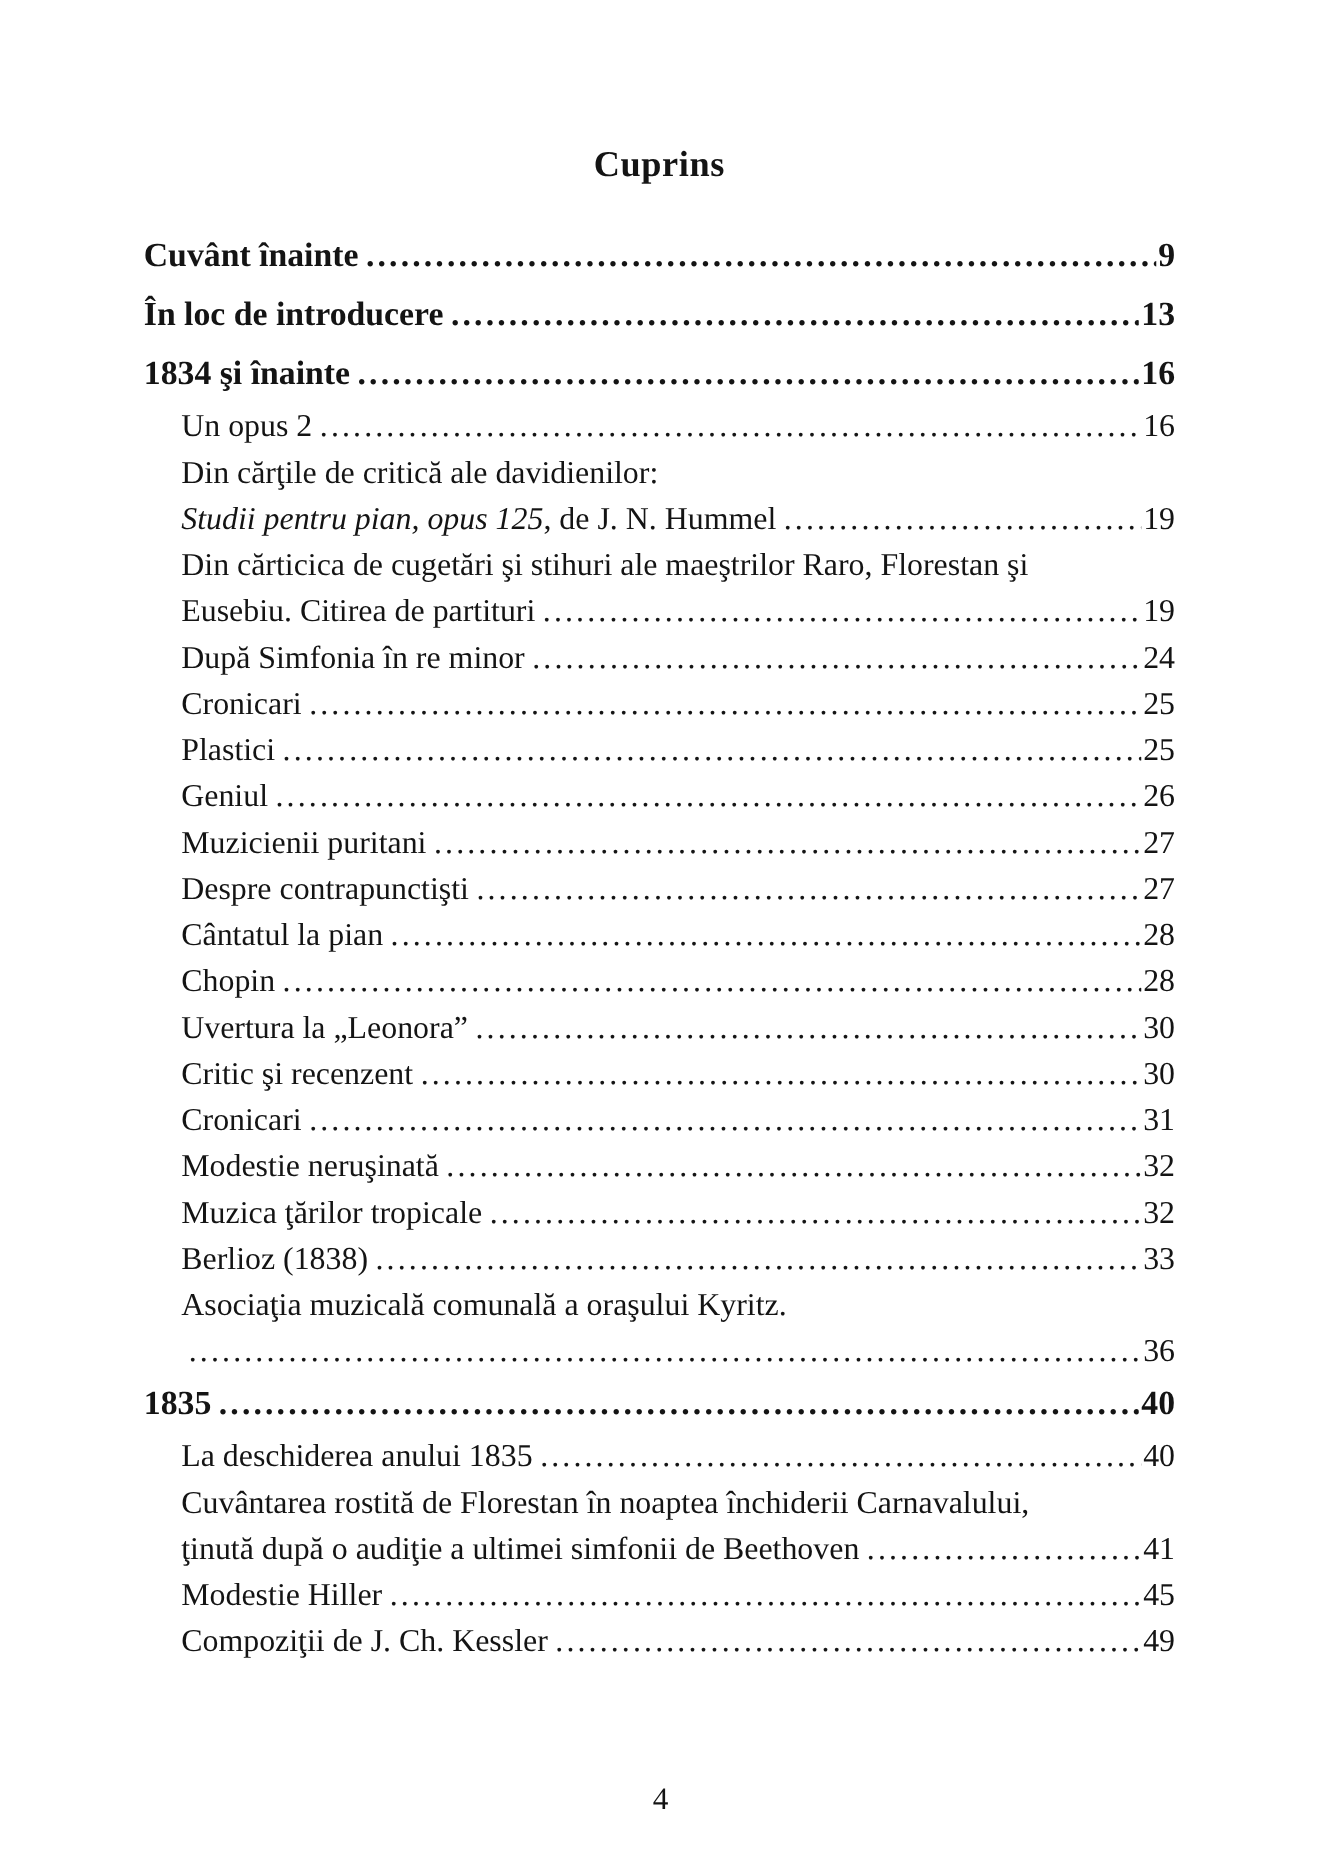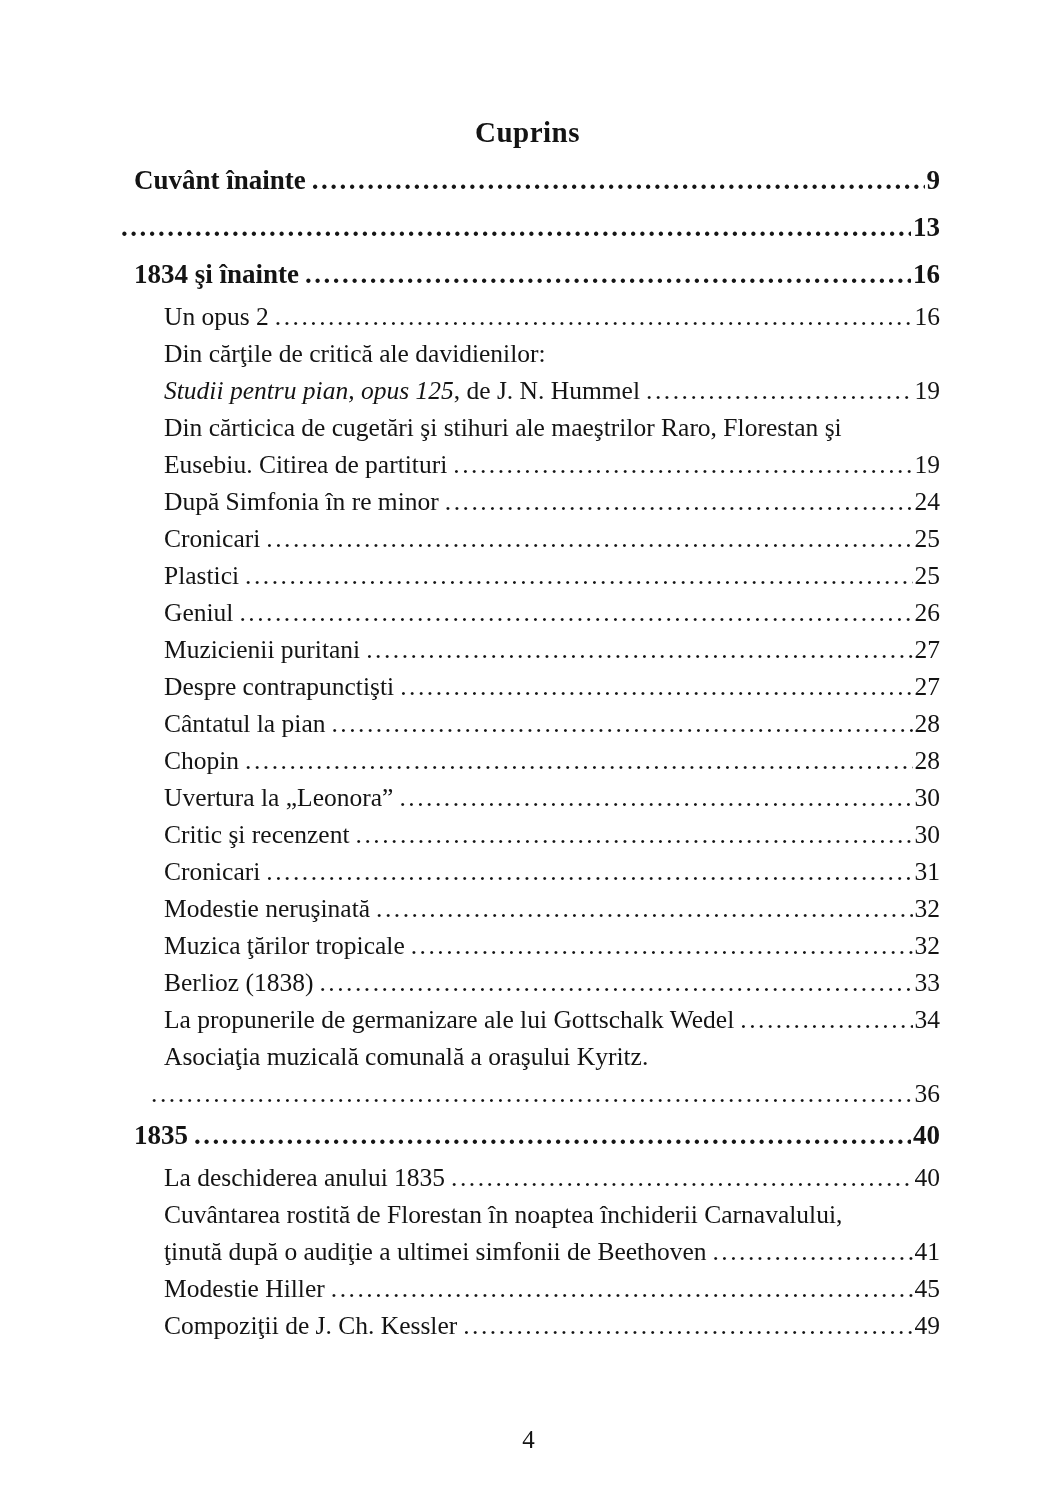--- a/index.html
+++ b/index.html
@@ -13,40 +13,40 @@
     overflow: hidden;
   }
   .page {
     padding: 116px 117px 0 115px;
   }
   .title {
     text-align: center;
     font-weight: bold;
     font-size: 29px;
     letter-spacing: 0.5px;
-    margin-bottom: 8px;
+    margin-bottom: 32px;
   }
   .toc { width: 100%; }
   .entry { display: block; }
   .entry .line {
     display: flex;
     align-items: baseline;
     width: 100%;
   }
   .entry.normal {
     font-size: 25.5px;
     line-height: 37px;
     padding-left: 30px;
   }
   .entry.bold {
     font-weight: bold;
     font-size: 27px;
     line-height: 47px;
   }
-  .entry .text { flex: 0 0 auto; white-space: nowrap; margin-left: 19px; }
+  .entry .text { flex: 0 0 auto; white-space: nowrap; }
   .entry .text em { font-style: italic; }
   .dots {
     flex: 1 1 auto;
     overflow: hidden;
     white-space: nowrap;
     margin: 0 2px 0 6px;
     letter-spacing: 2.5px;
   }
   .dots::after {
     content: "................................................................................................................................................................................................................................................";
@@ -69,20 +69,21 @@
   <div class="toc">
       <div class="entry bold">
         <div class="line">
           <span class="text">Cuvânt înainte</span>
           <span class="dots"></span>
           <span class="pagenum">9</span>
         </div>
       </div>
       <div class="entry bold">
         <div class="line">
+          <span class="text">În loc de introducere</span>
           <span class="dots"></span>
           <span class="pagenum">13</span>
         </div>
       </div>
       <div class="entry bold">
         <div class="line">
           <span class="text">1834 şi înainte</span>
           <span class="dots"></span>
           <span class="pagenum">16</span>
         </div>
@@ -203,27 +204,20 @@
           <span class="text">Muzica ţărilor tropicale</span>
           <span class="dots"></span>
           <span class="pagenum">32</span>
         </div>
       </div>
       <div class="entry normal">
         <div class="line">
           <span class="text">Berlioz (1838)</span>
           <span class="dots"></span>
           <span class="pagenum">33</span>
-        </div>
-      </div>
-      <div class="entry normal">
-        <div class="line">
-          <span class="text">La propunerile de germanizare ale lui Gottschalk Wedel</span>
-          <span class="dots"></span>
-          <span class="pagenum">34</span>
         </div>
       </div>
       <div class="entry normal">
         <div class="line">
           <span class="text">Asociaţia muzicală comunală a oraşului Kyritz.</span>
         </div>
         <div class="line">
           <span class="dots"></span>
           <span class="pagenum">36</span>
         </div>

